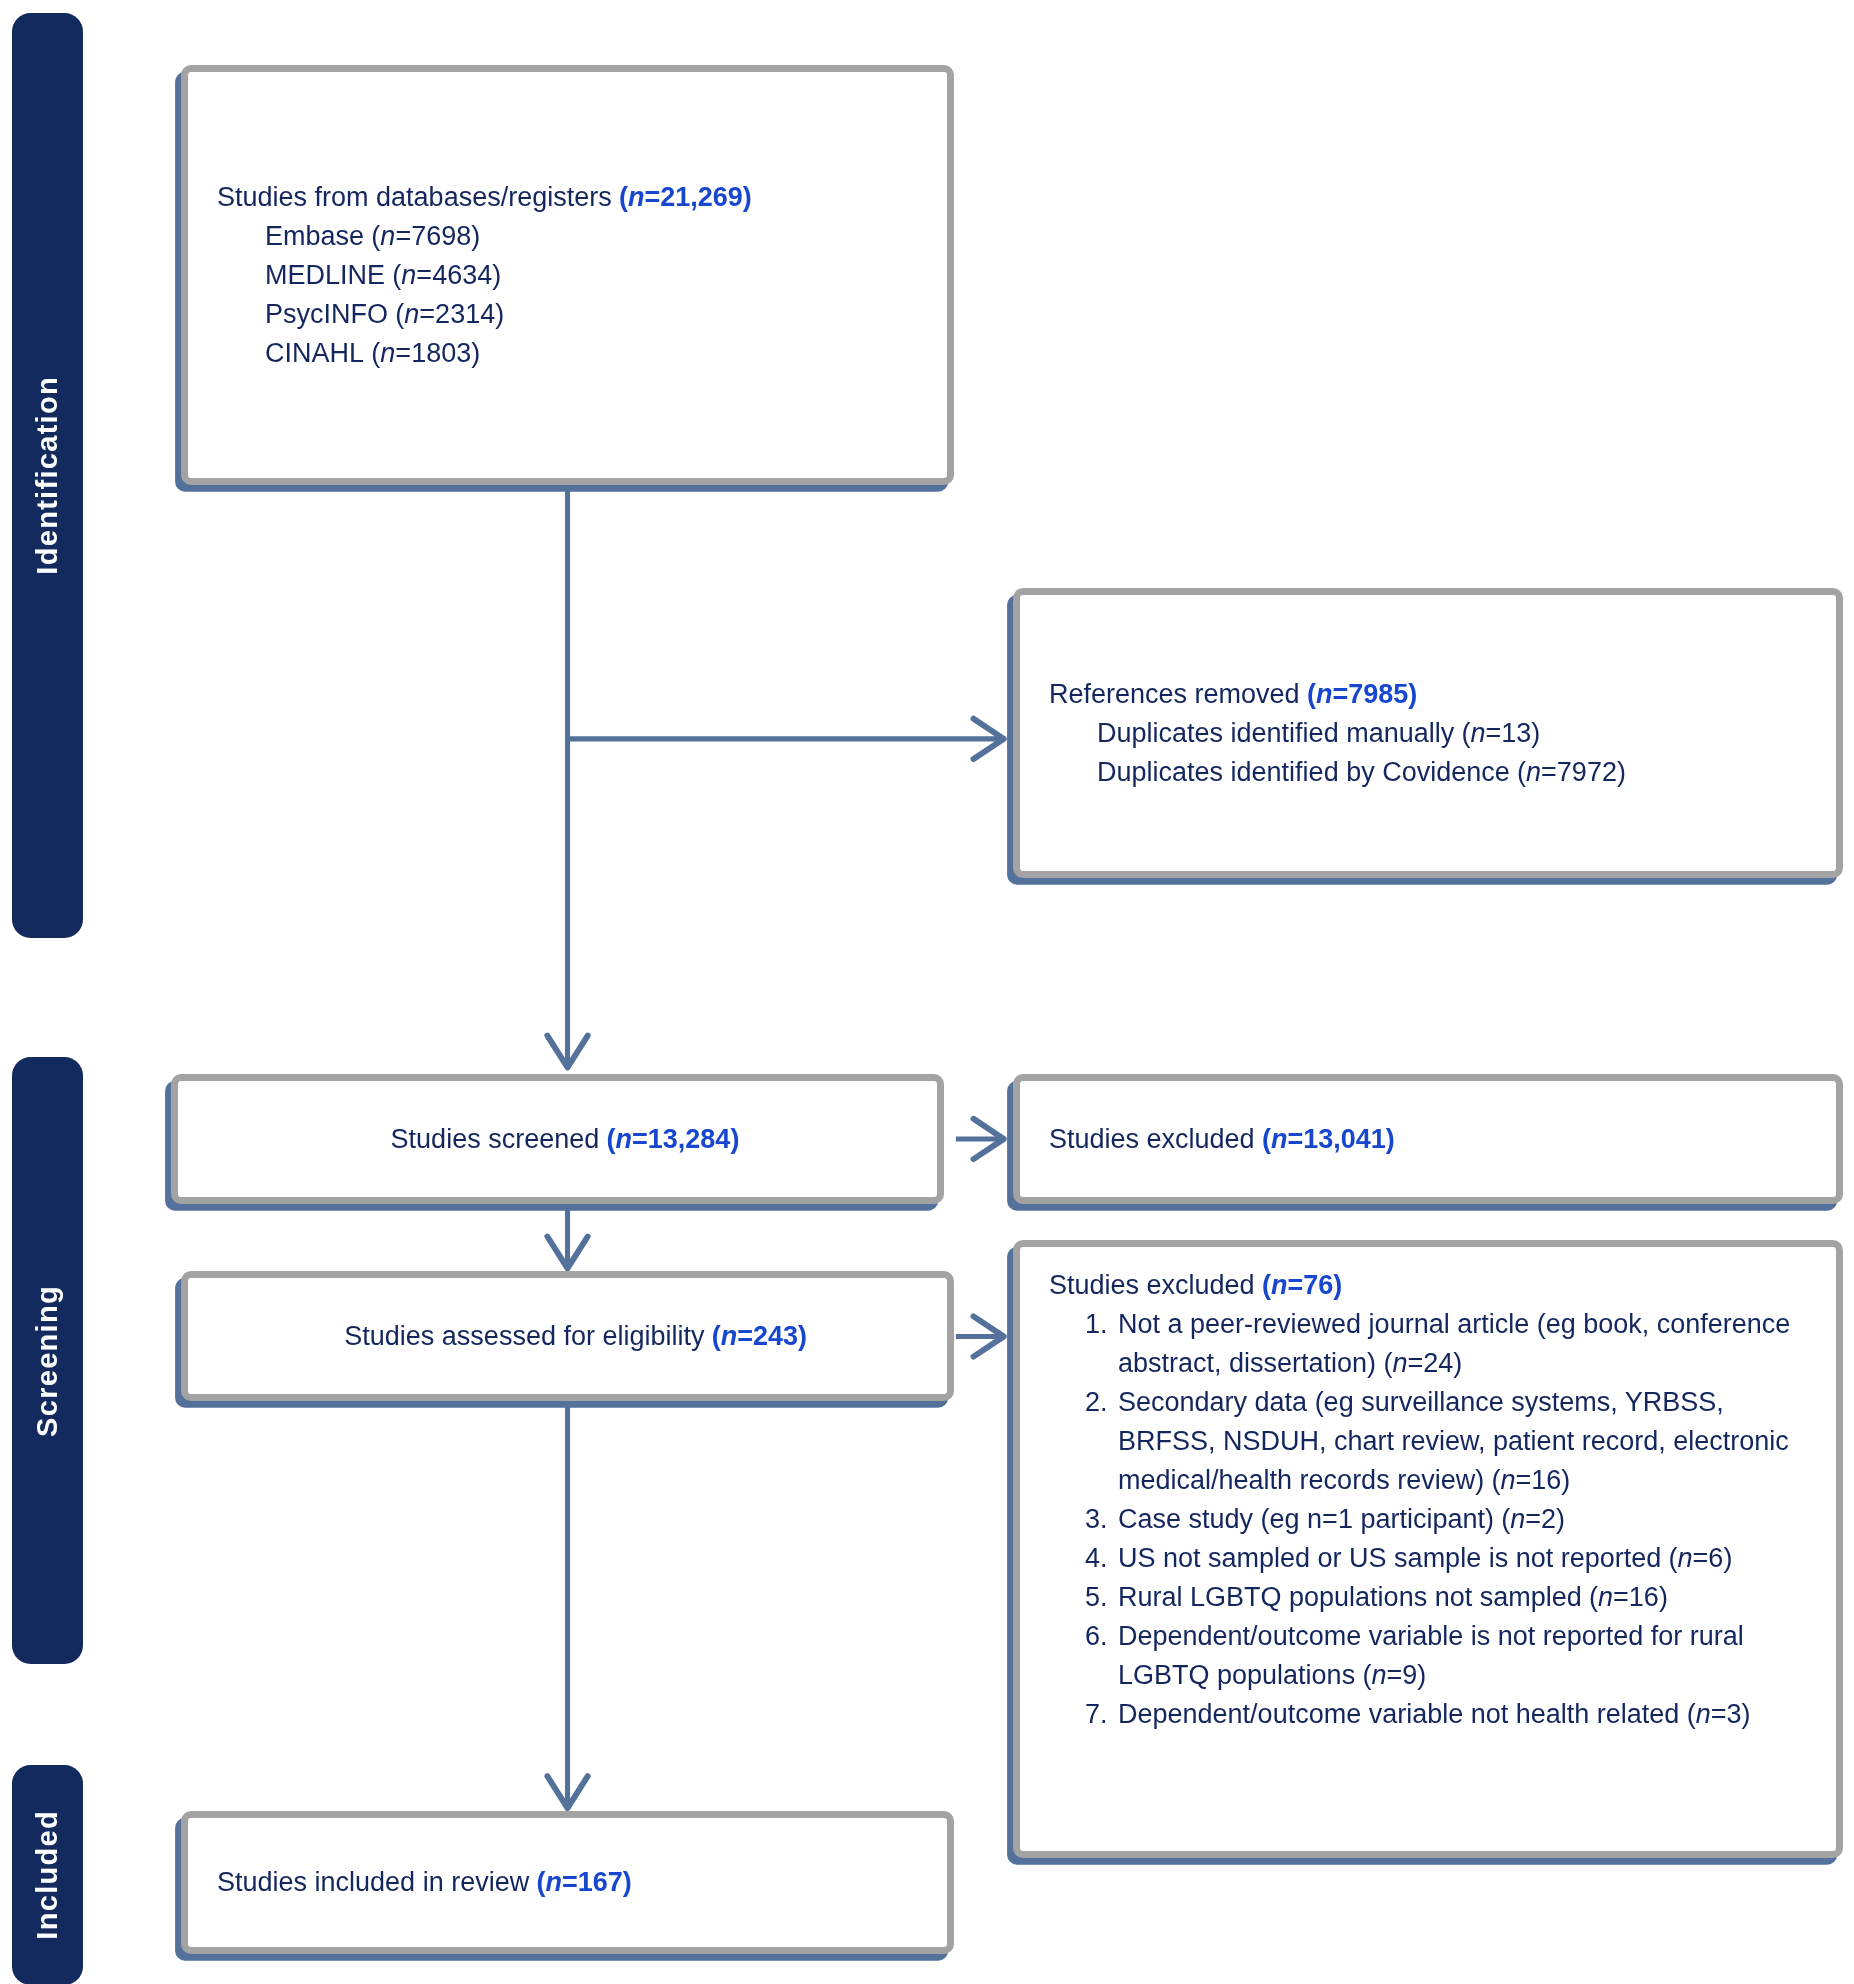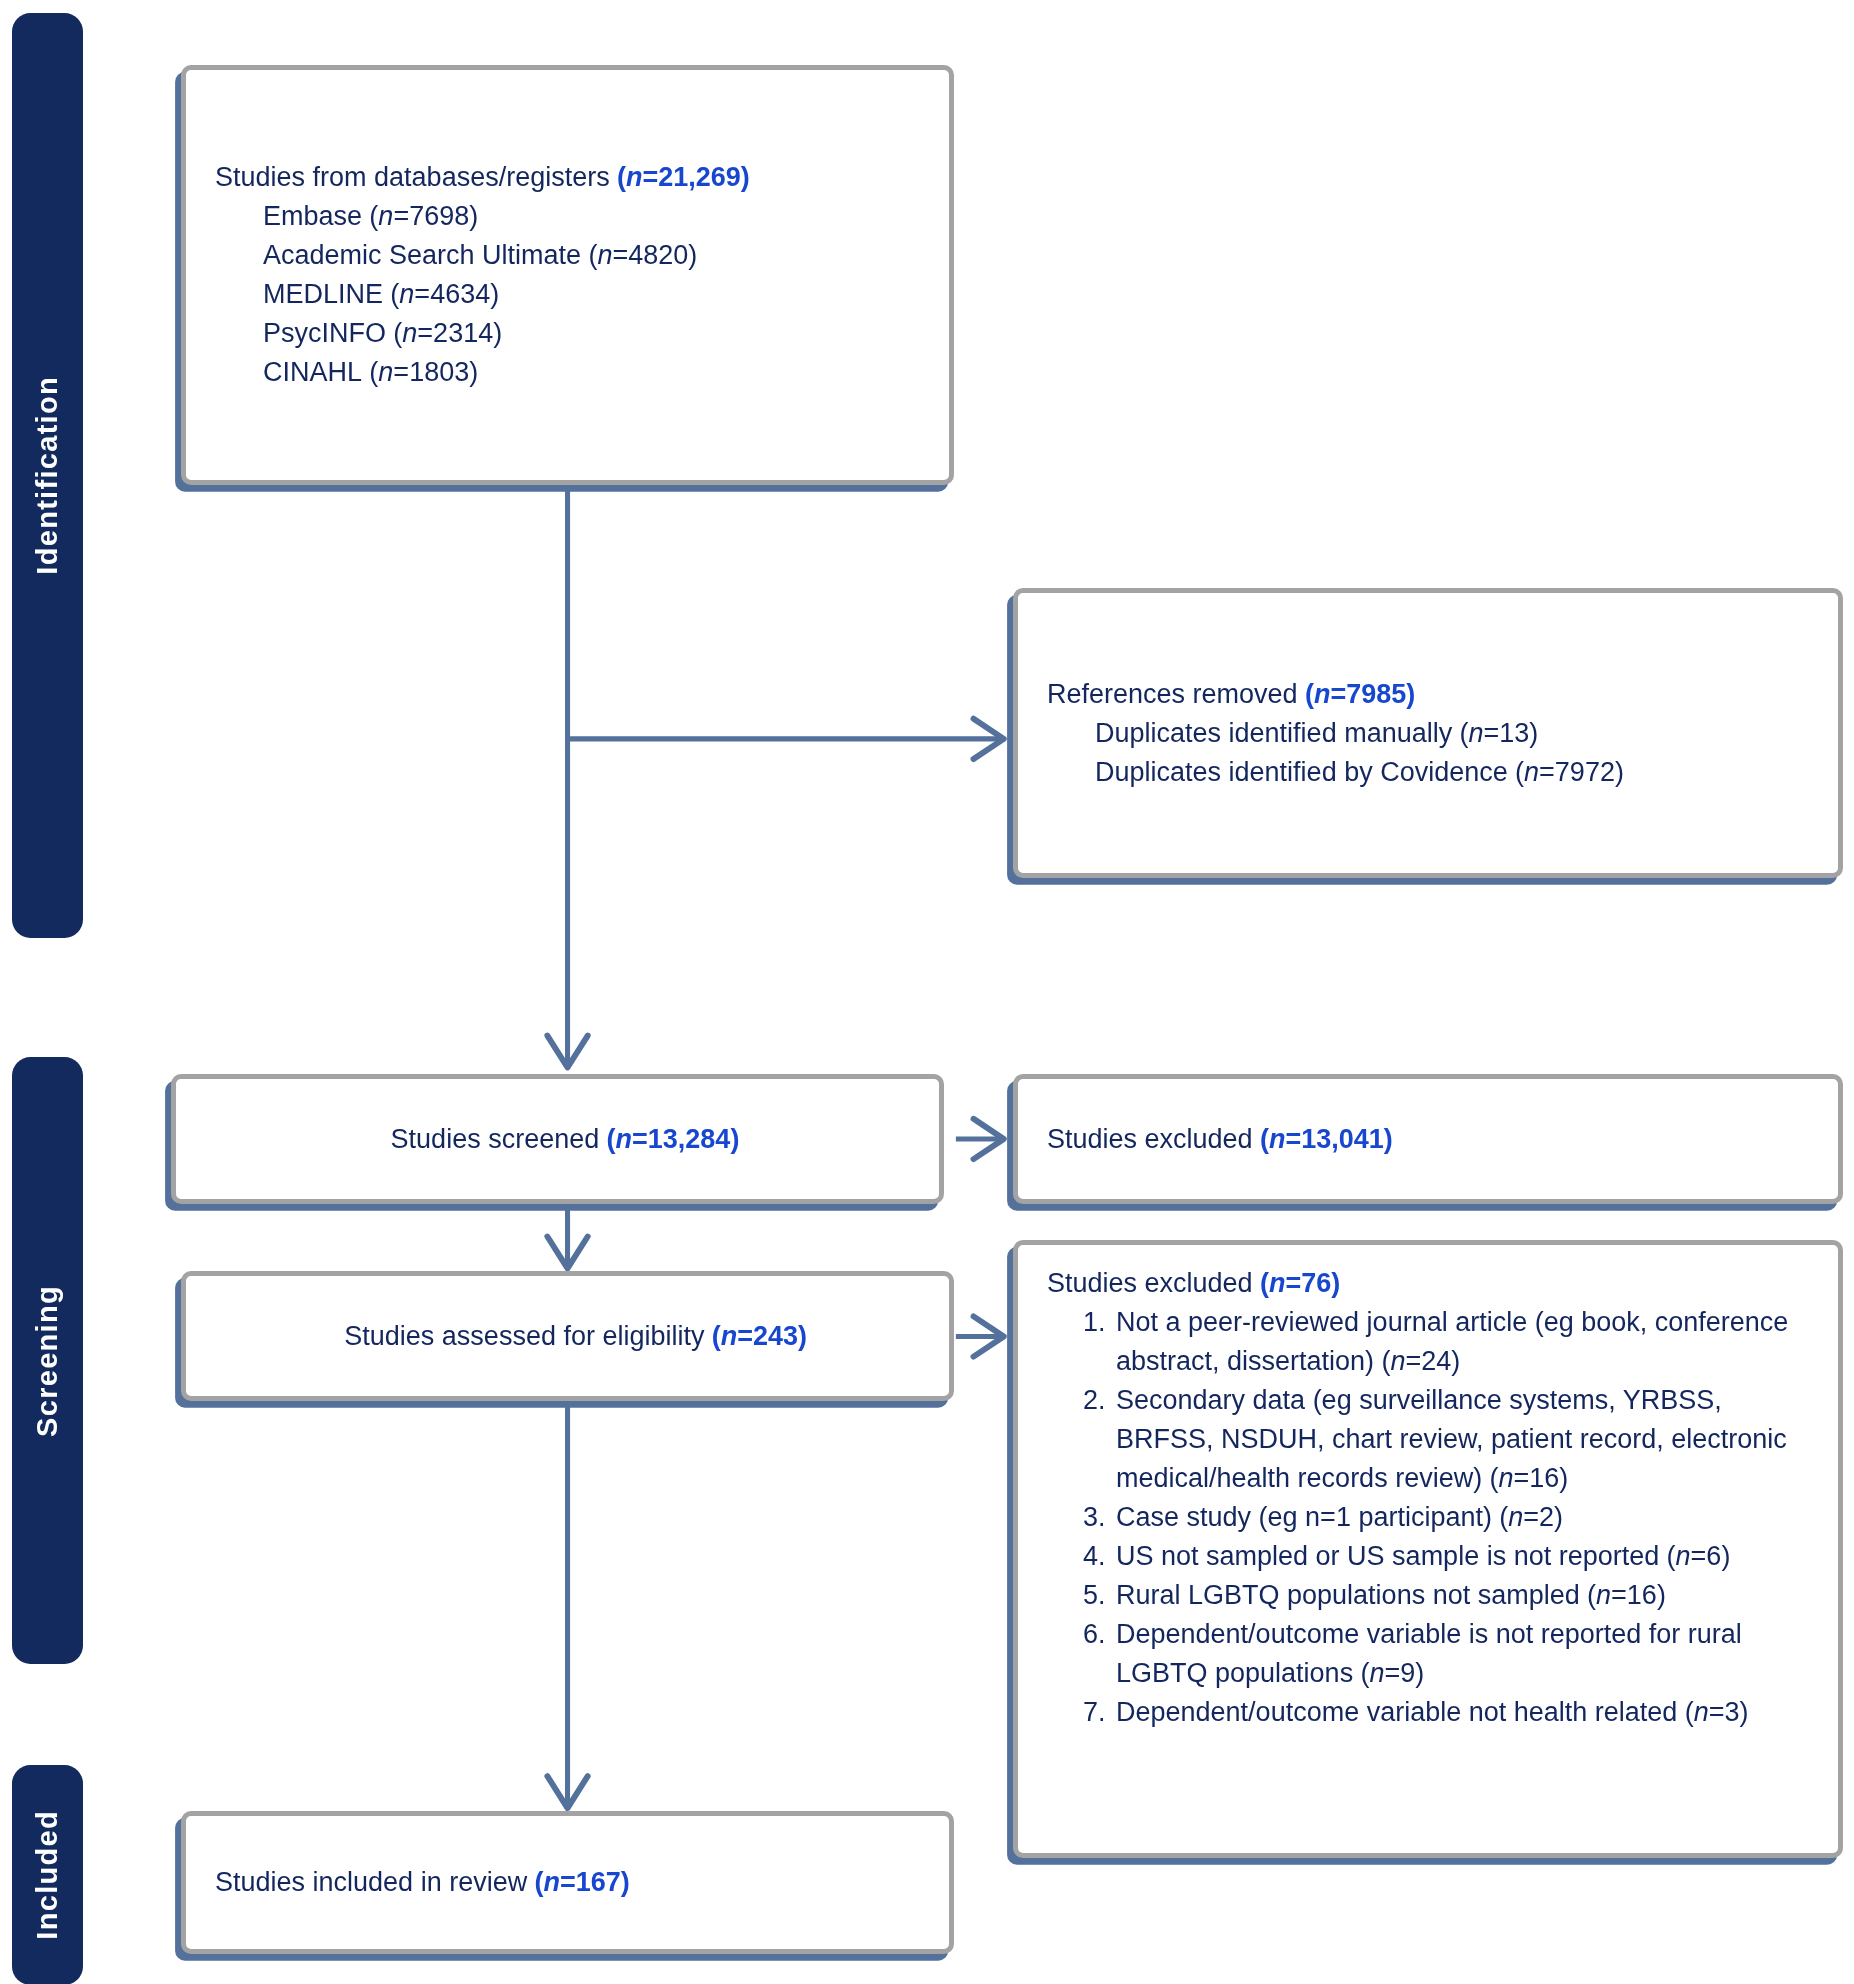--- a/index.html
+++ b/index.html
@@ -33,21 +33,21 @@
     white-space:nowrap;
   }
   #stage-identification{top:12.6px;height:925px;}
   #stage-screening{top:1057px;height:607px;}
   #stage-included{top:1765px;height:220px;}
 
   
   .box{
     position:absolute;
     background:#ffffff;
-    border:5px solid #a3a3a3;
+    border:7px solid #a3a3a3;
     border-radius:10px;
     box-shadow:-5.9px 6.7px 0 0 #54719C;
     box-sizing:border-box;
     display:flex;
     flex-direction:column;
     justify-content:center;
     font-size:27px;
     line-height:39px;
   }
   #box-databases{left:181px;top:65px;width:773px;height:420px;padding-left:29px;padding-right:12.6px;}
@@ -108,21 +108,20 @@
       <path d="M2316 2662 L2388 2710 L2316 2758"></path>
       <path d="M1302 2942 L1350 3018 L1398 2942"></path>
       <path d="M2316 3132 L2388 3180 L2316 3228"></path>
       <path d="M1302 4226 L1350 4302 L1398 4226"></path>
     </g>
   </svg>
 
   <div class="box" id="box-databases">
     <div><span>Studies from databases/registers</span><span class="cnt accent"><span>(</span><i>n</i><span>=</span><span>21,269</span><span>)</span></span></div>
     <div class="indent"><span>Embase</span><span class="cnt plain"><span>(</span><i>n</i><span>=</span><span>7698</span><span>)</span></span></div>
-    <div class="indent"><span>Academic Search Ultimate</span><span class="cnt plain"><span>(</span><i>n</i><span>=</span><span>4820</span><span>)</span></span></div>
     <div class="indent"><span>MEDLINE</span><span class="cnt plain"><span>(</span><i>n</i><span>=</span><span>4634</span><span>)</span></span></div>
     <div class="indent"><span>PsycINFO</span><span class="cnt plain"><span>(</span><i>n</i><span>=</span><span>2314</span><span>)</span></span></div>
     <div class="indent"><span>CINAHL</span><span class="cnt plain"><span>(</span><i>n</i><span>=</span><span>1803</span><span>)</span></span></div>
   </div>
 
   <div class="box" id="box-references-removed">
     <div><span>References removed</span><span class="cnt accent"><span>(</span><i>n</i><span>=</span><span>7985</span><span>)</span></span></div>
     <div class="indent"><span>Duplicates identified manually</span><span class="cnt plain"><span>(</span><i>n</i><span>=</span><span>13</span><span>)</span></span></div>
     <div class="indent"><span>Duplicates identified by Covidence</span><span class="cnt plain"><span>(</span><i>n</i><span>=</span><span>7972</span><span>)</span></span></div>
   </div>

